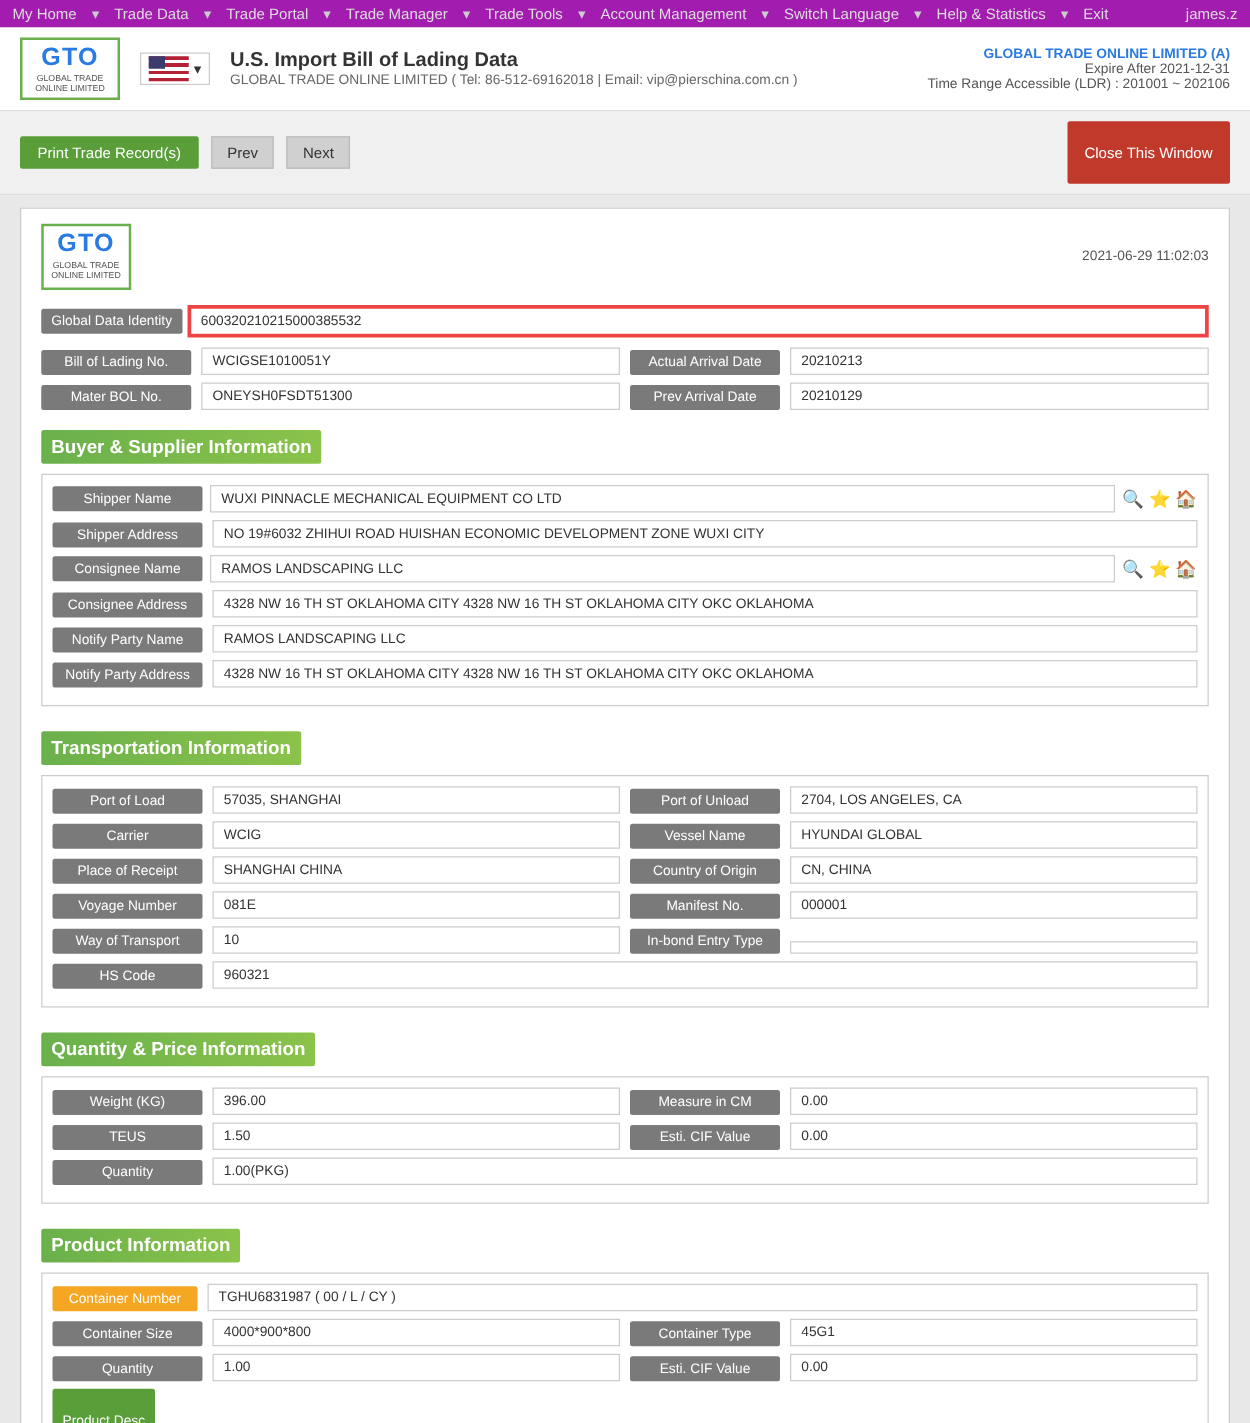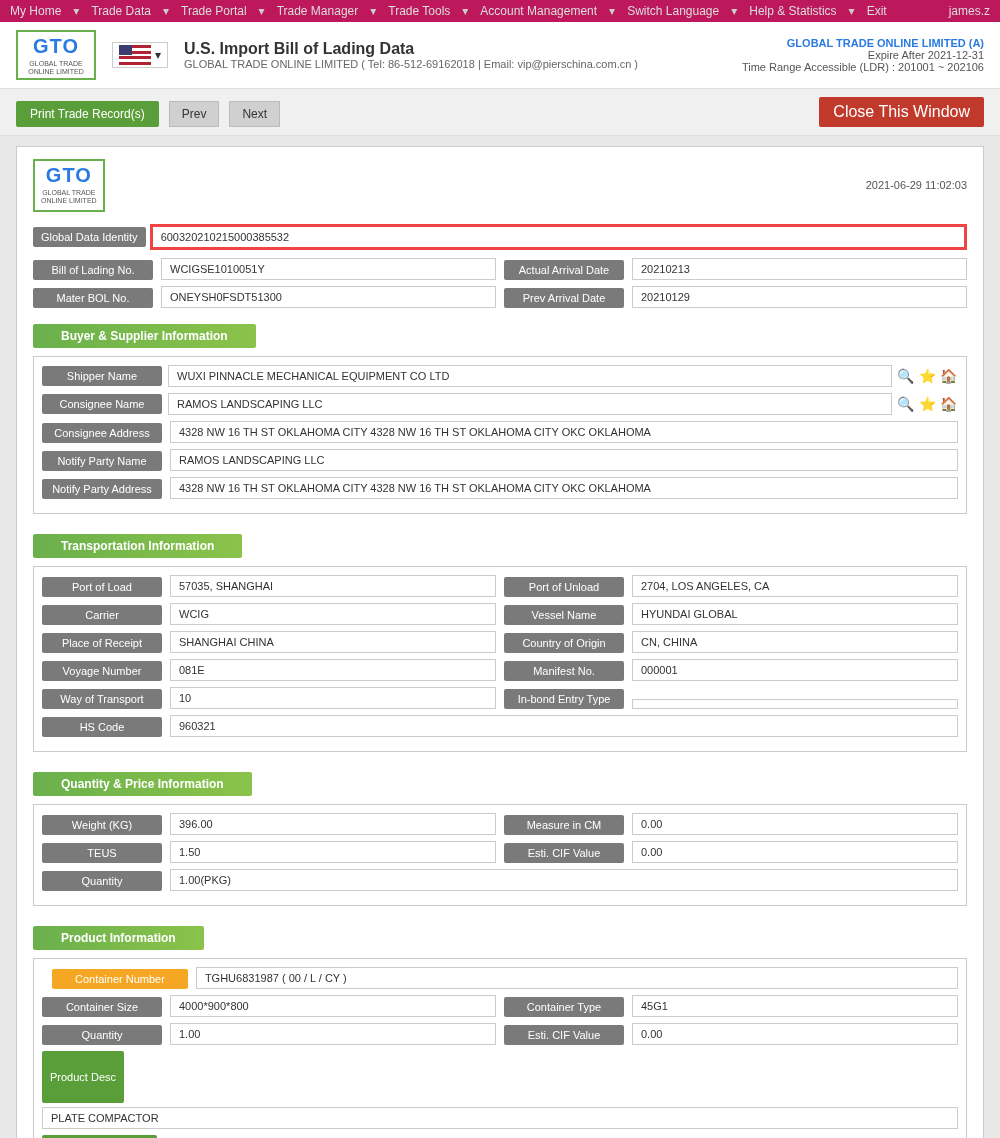--- a/index.html
+++ b/index.html
@@ -1,20 +1,20 @@
 <!DOCTYPE html>
 <html><head>
   <meta charset="utf-8">
   <style>
     * { box-sizing: border-box; margin: 0; padding: 0; }
     body { font-family: Arial, sans-serif; font-size: 12px; background: #e8e8e8; color: #333; }
 
     
     .top-nav {
-      background: #be185d;
+      background: #a21caf;
       color: #ccc;
       display: flex;
       align-items: center;
       justify-content: space-between;
       padding: 4px 10px;
       font-size: 12px;
     }
     .top-nav-left { display: flex; gap: 12px; }
     .top-nav-item { color: #ddd; cursor: pointer; }
     .top-nav-right { color: #ddd; }
@@ -71,21 +71,21 @@
     }
     .header-right .expire, .header-right .time-range {
       color: #555;
     }
 
     
     .toolbar {
       background: #f0f0f0;
       padding: 8px 16px;
       display: flex;
-      align-items: flex-end;
+      align-items: center;
       gap: 10px;
       border-bottom: 1px solid #ddd;
     }
     .btn-print {
       background: #5a9e3a;
       color: #fff;
       border: none;
       padding: 6px 14px;
       cursor: pointer;
       font-size: 12px;
@@ -96,23 +96,23 @@
       color: #333;
       border: 1px solid #bbb;
       padding: 5px 12px;
       cursor: pointer;
       font-size: 12px;
     }
     .btn-close {
       background: #c0392b;
       color: #fff;
       border: none;
-      padding: 6px 14px;
+      padding: 18px 14px;
       cursor: pointer;
-      font-size: 16px;
+      font-size: 12px;
       border-radius: 2px;
       margin-left: auto;
     }
 
     
     .main-content {
       background: #e8e8e8;
       padding: 10px 16px;
     }
 
@@ -157,22 +157,22 @@
       font-size: 11px;
       color: #333;
       background: #fff;
     }
     .field-value.full { flex: 2; }
 
     
     .section-header {
       background: linear-gradient(to right, #6ab04c, #8bc34a);
       color: #fff;
-      padding: 5px 28px;
-      font-size: 12px;
+      padding: 5px 8px;
+      font-size: 15px;
       font-weight: bold;
       margin: 10px 0 8px 0;
       border-radius: 2px;
       display: inline-block;
     }
 
     
     .section-box {
       border: 1px solid #ccc;
       padding: 8px;
@@ -209,25 +209,24 @@
       border: 3px solid #ef4444;
       padding: 4px 8px;
       font-size: 11px;
       flex: 1;
     }
 
     
     .container-num-label {
       background: #f5a623;
       color: #fff;
-      padding: 4px 23px;
+      padding: 4px 13px;
       font-size: 11px;
       border-radius: 2px;
       white-space: nowrap;
-      margin-left: 10px;
     }
 
     
     .product-label {
       background: #5a9e3a;
       color: #fff;
       padding: 20px 8px;
       font-size: 11px;
       border-radius: 2px;
       white-space: nowrap;
@@ -366,20 +365,24 @@
         <div class="shipper-row">
           <div class="field-label">Shipper Name</div>
           <div class="full-width-value">WUXI PINNACLE MECHANICAL EQUIPMENT CO LTD</div>
           <div class="action-icons">
             <span class="icon-search">🔍</span>
             <span class="icon-star">⭐</span>
             <span class="icon-home">🏠</span>
           </div>
         </div>
 
+        <div class="fields-row">
+          <div class="field-label">Shipper Address</div>
+          <div class="field-value full">NO 19#6032 ZHIHUI ROAD HUISHAN ECONOMIC DEVELOPMENT ZONE WUXI CITY</div>
+        </div>
 
         <div class="shipper-row">
           <div class="field-label">Consignee Name</div>
           <div class="full-width-value">RAMOS LANDSCAPING LLC</div>
           <div class="action-icons">
             <span class="icon-search">🔍</span>
             <span class="icon-star">⭐</span>
             <span class="icon-home">🏠</span>
           </div>
         </div>

